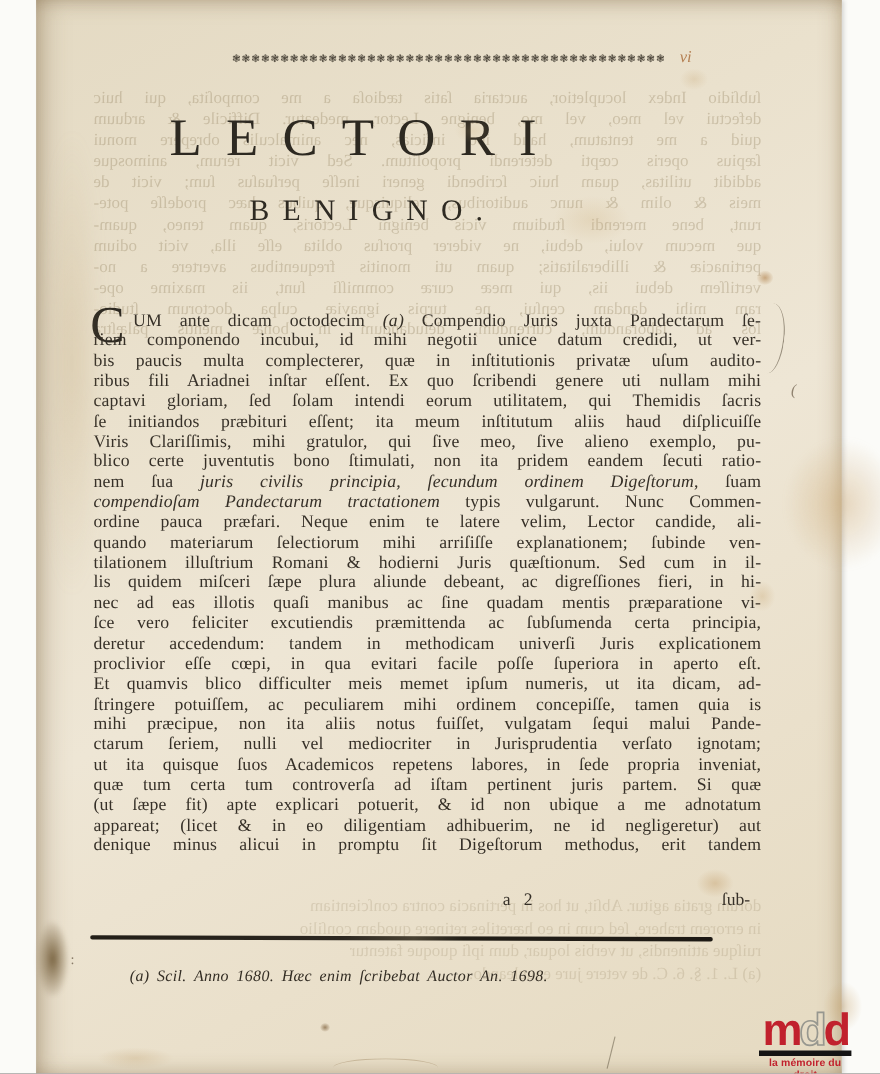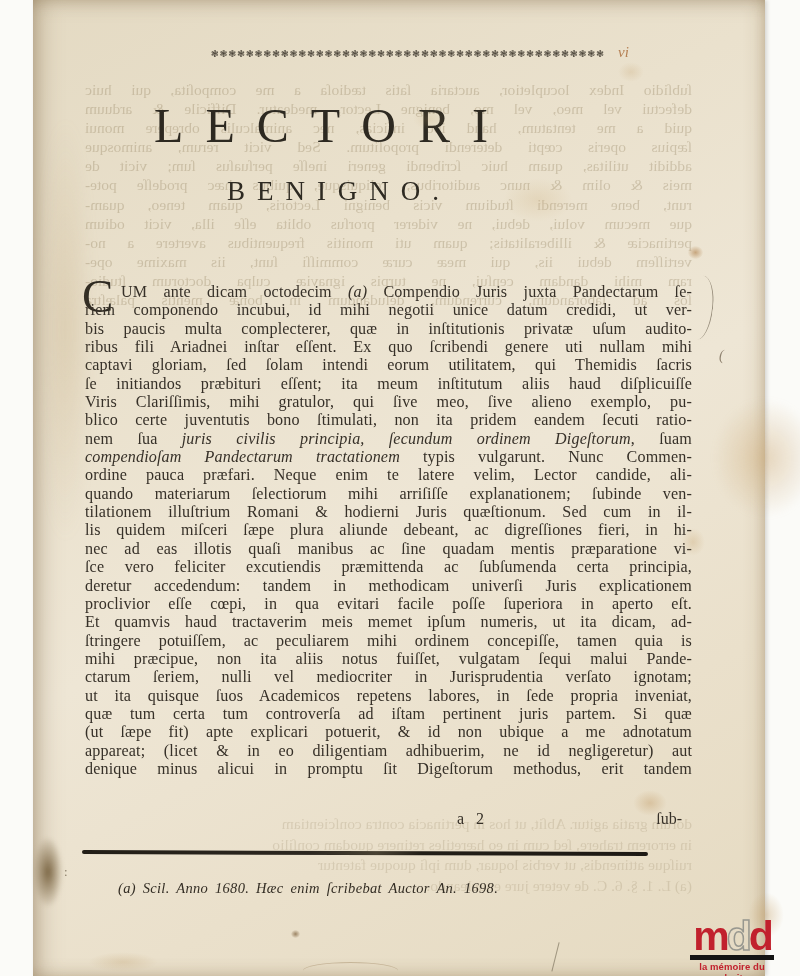--- a/index.html
+++ b/index.html
@@ -115,21 +115,21 @@
         <div class="p-line"><span>nem ſua </span><span class="it">juris civilis principia, ſecundum ordinem Digeſtorum</span><span>, ſuam</span></div>
         <div class="p-line"><span class="it">compendioſam Pandectarum tractationem</span><span> typis vulgarunt. Nunc Commen-</span></div>
         <div class="p-line"><span>ordine pauca præfari. Neque enim te latere velim, Lector candide, ali-</span></div>
         <div class="p-line"><span>quando materiarum ſelectiorum mihi arriſiſſe explanationem; ſubinde ven-</span></div>
         <div class="p-line"><span>tilationem illuſtrium Romani &amp; hodierni Juris quæſtionum. Sed cum in il-</span></div>
         <div class="p-line"><span>lis quidem miſceri ſæpe plura aliunde debeant, ac digreſſiones fieri, in hi-</span></div>
         <div class="p-line"><span>nec ad eas illotis quaſi manibus ac ſine quadam mentis præparatione vi-</span></div>
         <div class="p-line"><span>ſce vero feliciter excutiendis præmittenda ac ſubſumenda certa principia,</span></div>
         <div class="p-line"><span>deretur accedendum: tandem in methodicam univerſi Juris explicationem</span></div>
         <div class="p-line"><span>proclivior eſſe cœpi, in qua evitari facile poſſe ſuperiora in aperto eſt.</span></div>
-        <div class="p-line"><span>Et quamvis haud tractaverim meis memet ipſum numeris, ut ita dicam, ad-</span></div>
+        <div class="p-line"><span>Et quamvis blico difficulter meis memet ipſum numeris, ut ita dicam, ad-</span></div>
         <div class="p-line"><span>ſtringere potuiſſem, ac peculiarem mihi ordinem concepiſſe, tamen quia is</span></div>
         <div class="p-line"><span>mihi præcipue, non ita aliis notus fuiſſet, vulgatam ſequi malui Pande-</span></div>
         <div class="p-line"><span>ctarum ſeriem, nulli vel mediocriter in Jurisprudentia verſato ignotam;</span></div>
         <div class="p-line"><span>ut ita quisque ſuos Academicos repetens labores, in ſede propria inveniat,</span></div>
         <div class="p-line"><span>quæ tum certa tum controverſa ad iſtam pertinent juris partem. Si quæ</span></div>
         <div class="p-line"><span>(ut ſæpe fit) apte explicari potuerit, &amp; id non ubique a me adnotatum</span></div>
         <div class="p-line"><span>appareat; (licet &amp; in eo diligentiam adhibuerim, ne id negligeretur) aut</span></div>
         <div class="p-line"><span>denique minus alicui in promptu ſit Digeſtorum methodus, erit tandem</span></div>
       </div>
 

